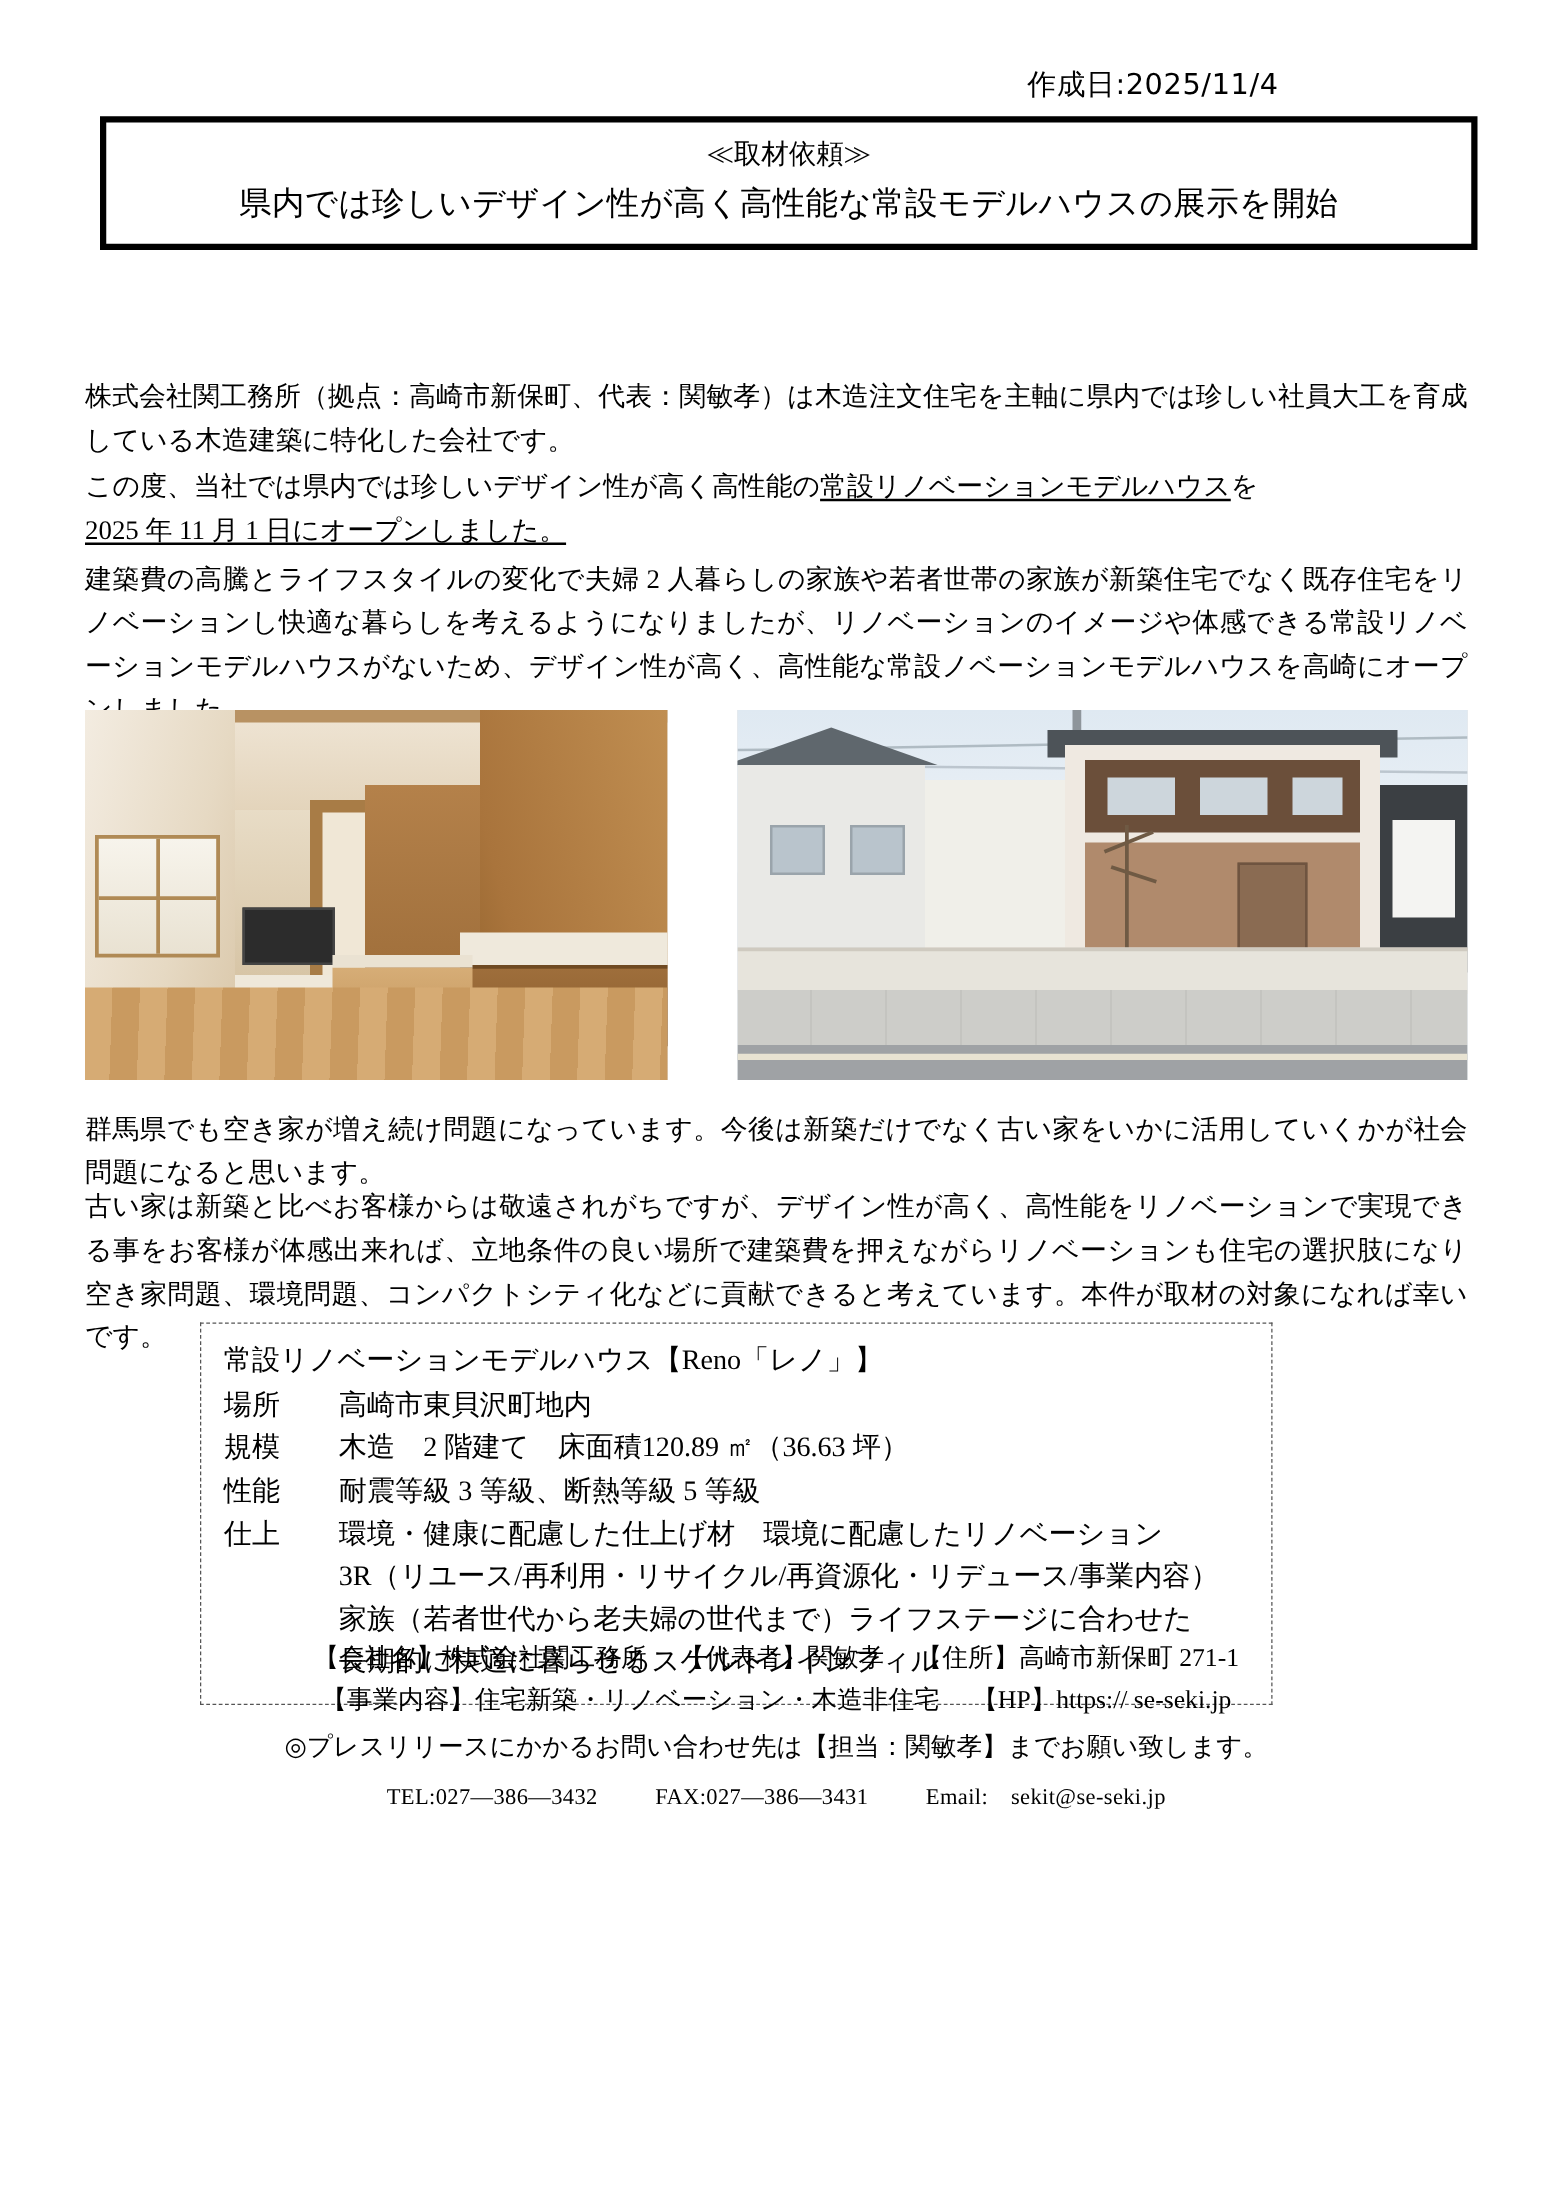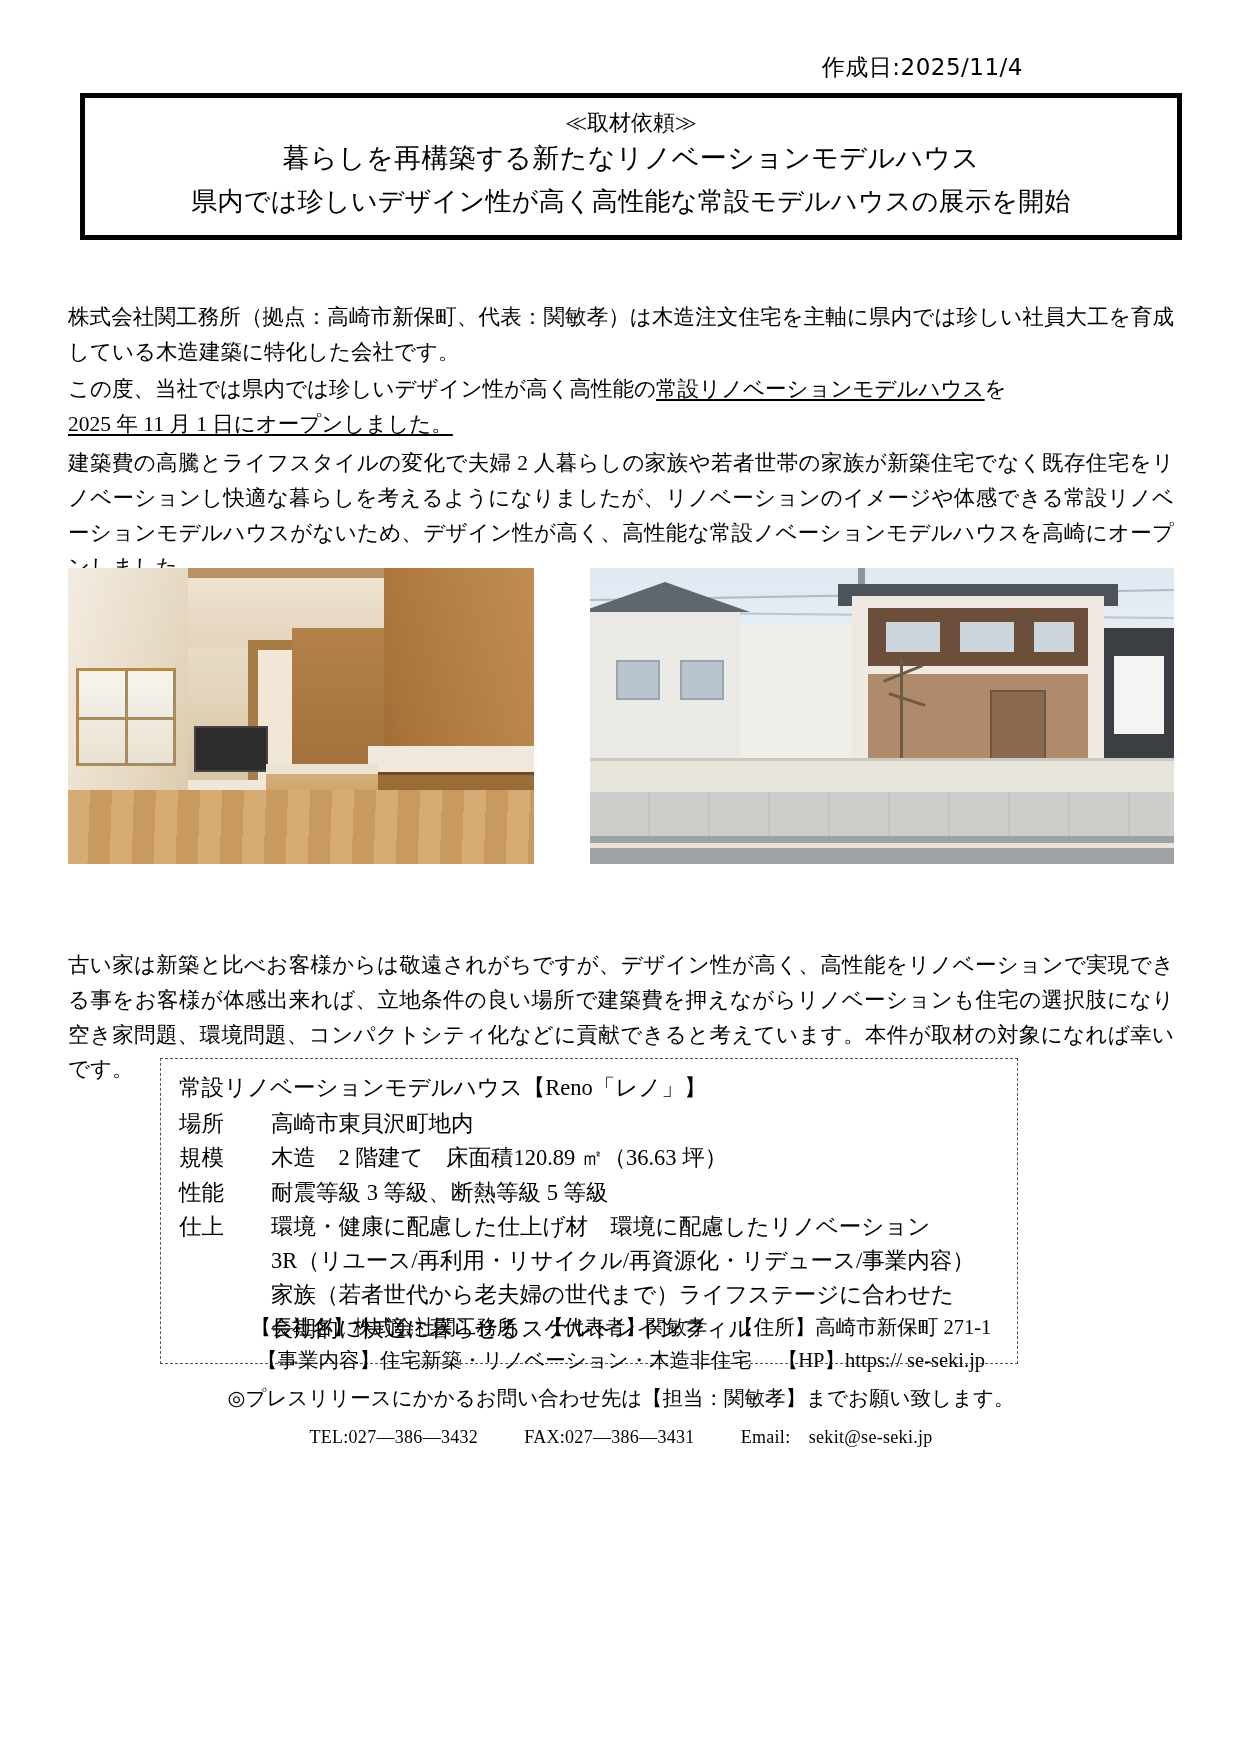--- a/index.html
+++ b/index.html
@@ -252,21 +252,20 @@
 </style>
 </head>
 <body>
 
 <div class="page">
 
   <div class="date-line">作成日:2025/11/4</div>
 
   <div class="title-box">
     <div class="title-kicker">≪取材依頼≫</div>
-    <div class="title-sub1">暮らしを再構築する新たなリノベーションモデルハウス</div>
     <div class="title-sub2">県内では珍しいデザイン性が高く高性能な常設モデルハウスの展示を開始</div>
   </div>
 
   <div class="body-block" id="para1">株式会社関工務所（拠点：高崎市新保町、代表：関敏孝）は木造注文住宅を主軸に県内では珍しい社員大工を育成している木造建築に特化した会社です。</div>
 
   <div class="body-block" id="para2">
     <span>この度、当社では県内では珍しいデザイン性が高く高性能の</span><span class="underline">常設リノベーションモデルハウス</span><span>を</span><br>
     <span class="underline">2025 年 11 月 1 日にオープンしました。</span>
   </div>
 
@@ -319,20 +318,21 @@
         <div class="e-right-sign"></div>
         <div class="e-wall"></div>
         <div class="e-ground"></div>
         <div class="e-road">
             <div class="e-road-line"></div>
           </div>
       </div>
     </div>
   </div>
 
+  <div class="body-block" id="para4">群馬県でも空き家が増え続け問題になっています。今後は新築だけでなく古い家をいかに活用していくかが社会問題になると思います。</div>
   <div class="body-block" id="para5">古い家は新築と比べお客様からは敬遠されがちですが、デザイン性が高く、高性能をリノベーションで実現できる事をお客様が体感出来れば、立地条件の良い場所で建築費を押えながらリノベーションも住宅の選択肢になり空き家問題、環境問題、コンパクトシティ化などに貢献できると考えています。本件が取材の対象になれば幸いです。</div>
 
   <div class="spec-box">
     <div class="spec-title">常設リノベーションモデルハウス【Reno「レノ」】</div>
     <div class="spec-row">
       <div class="spec-label">場所</div>
       <div class="spec-val">高崎市東貝沢町地内</div>
     </div>
     <div class="spec-row">
       <div class="spec-label">規模</div>

